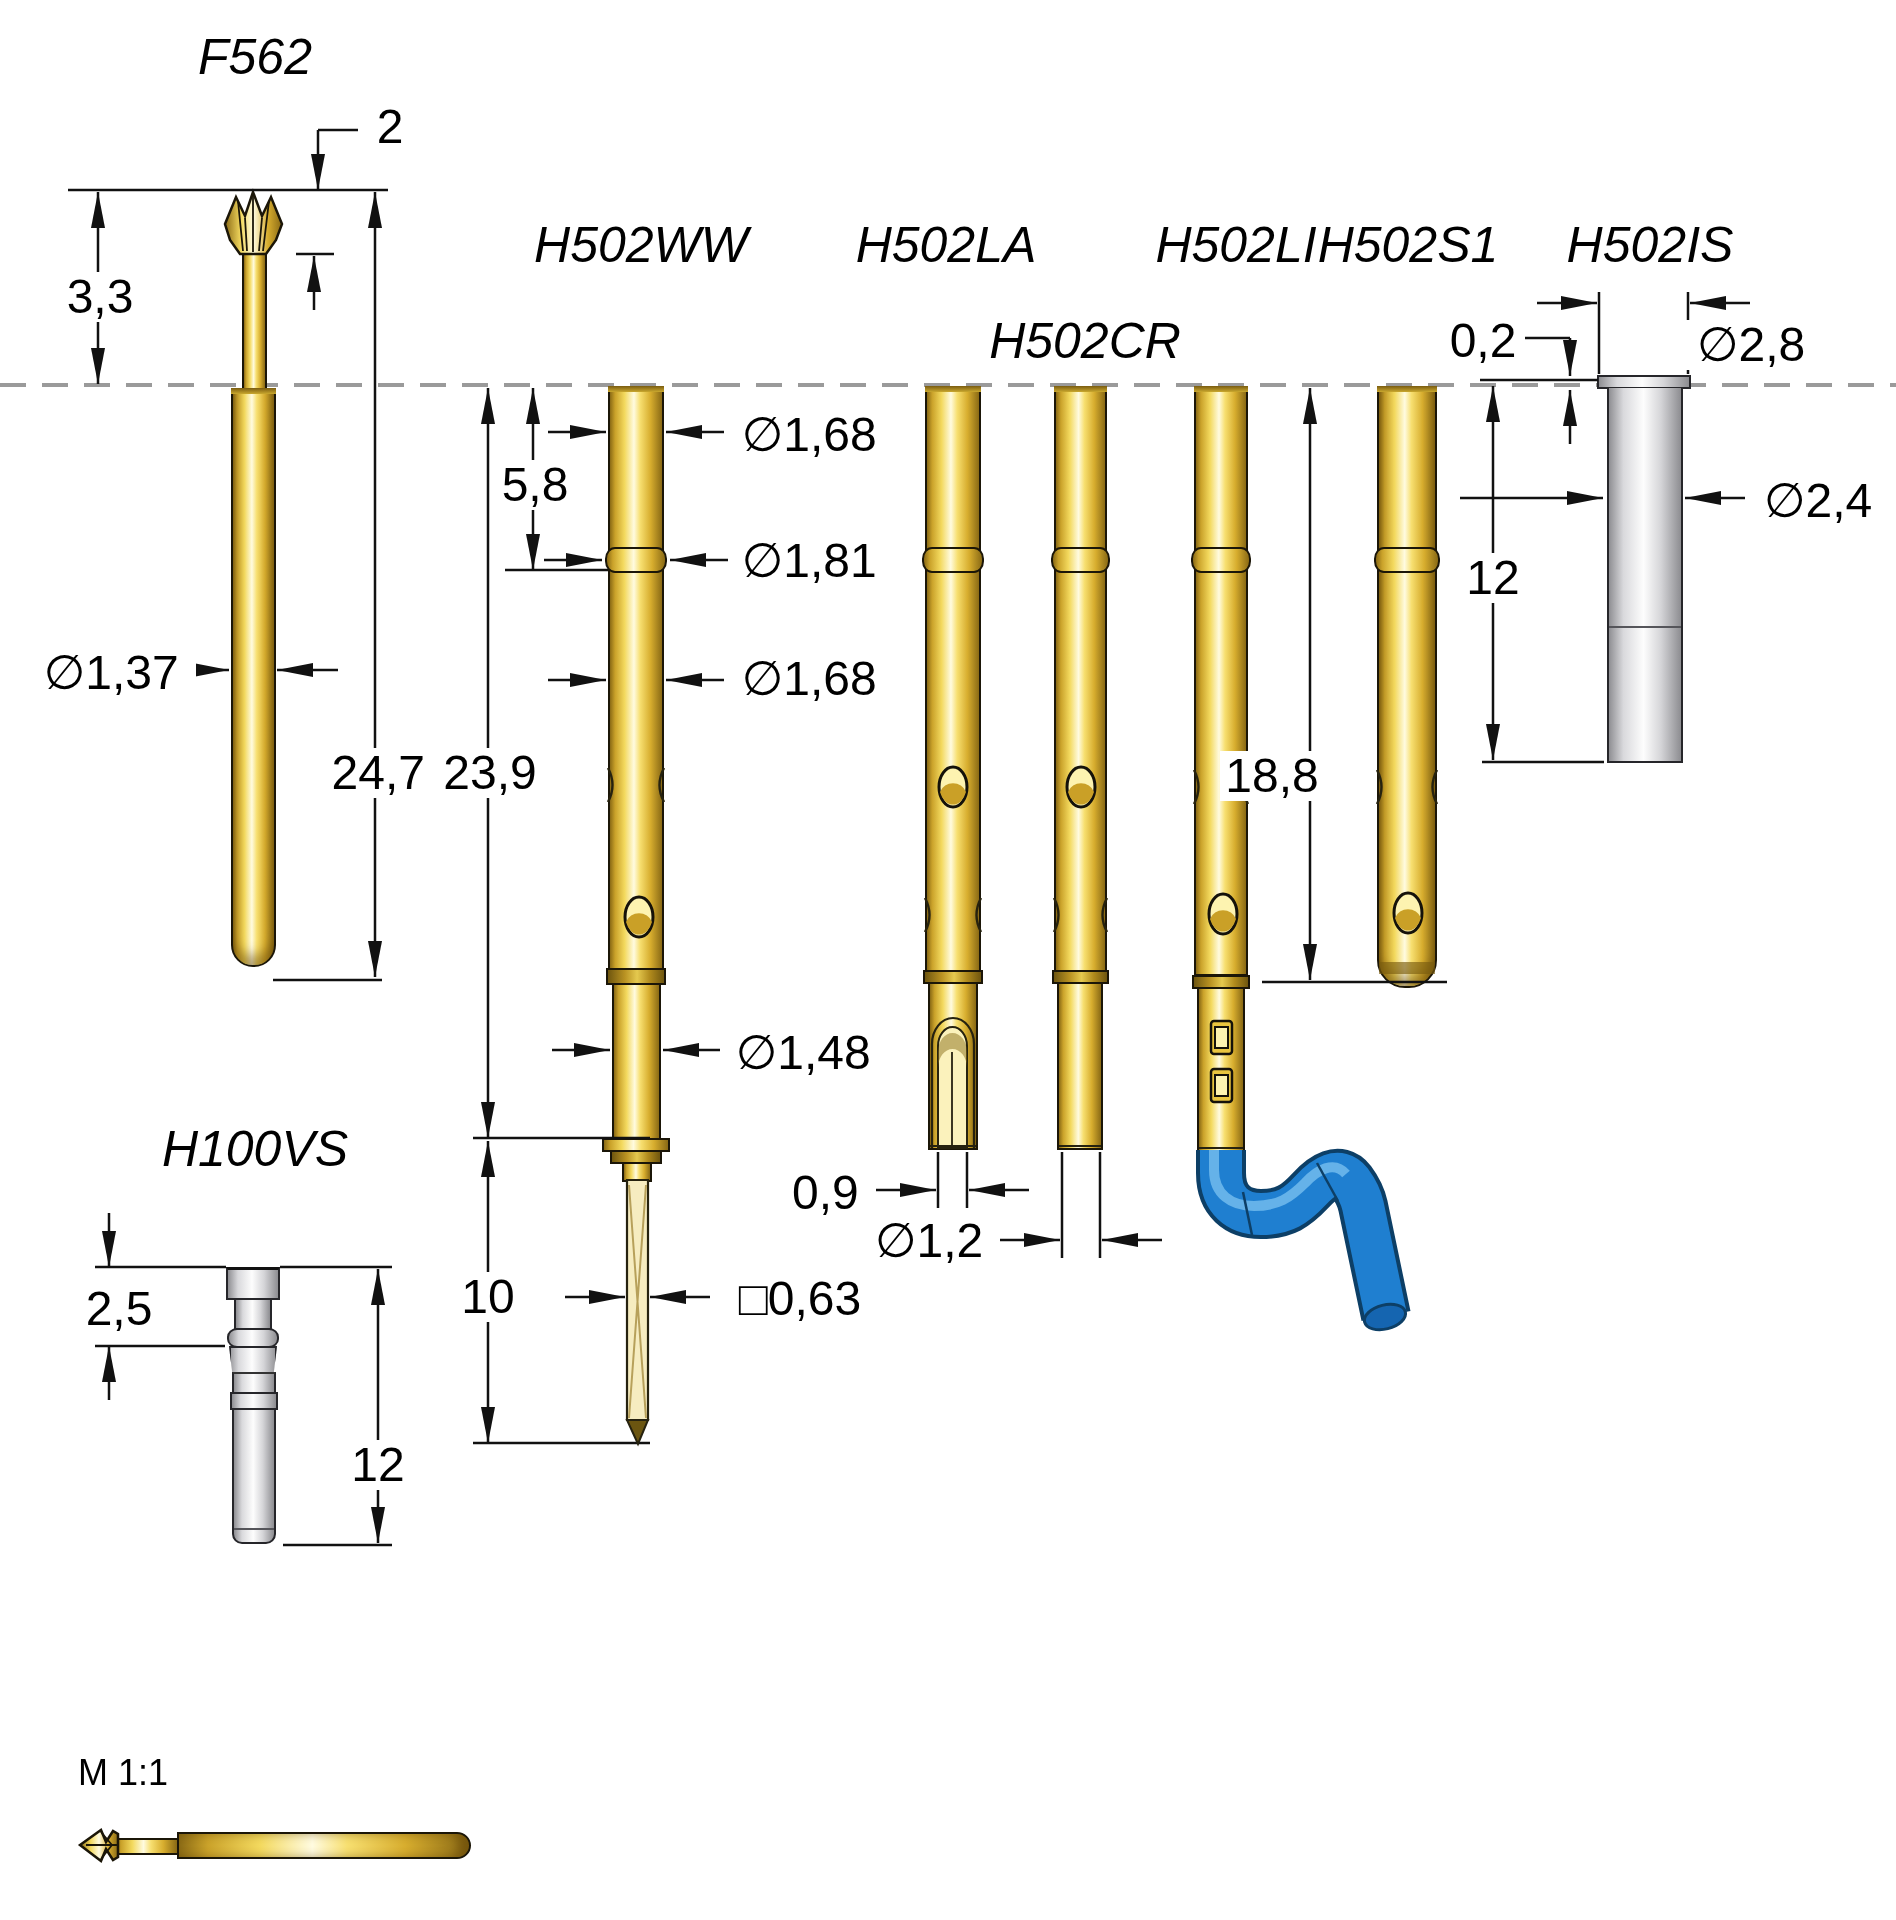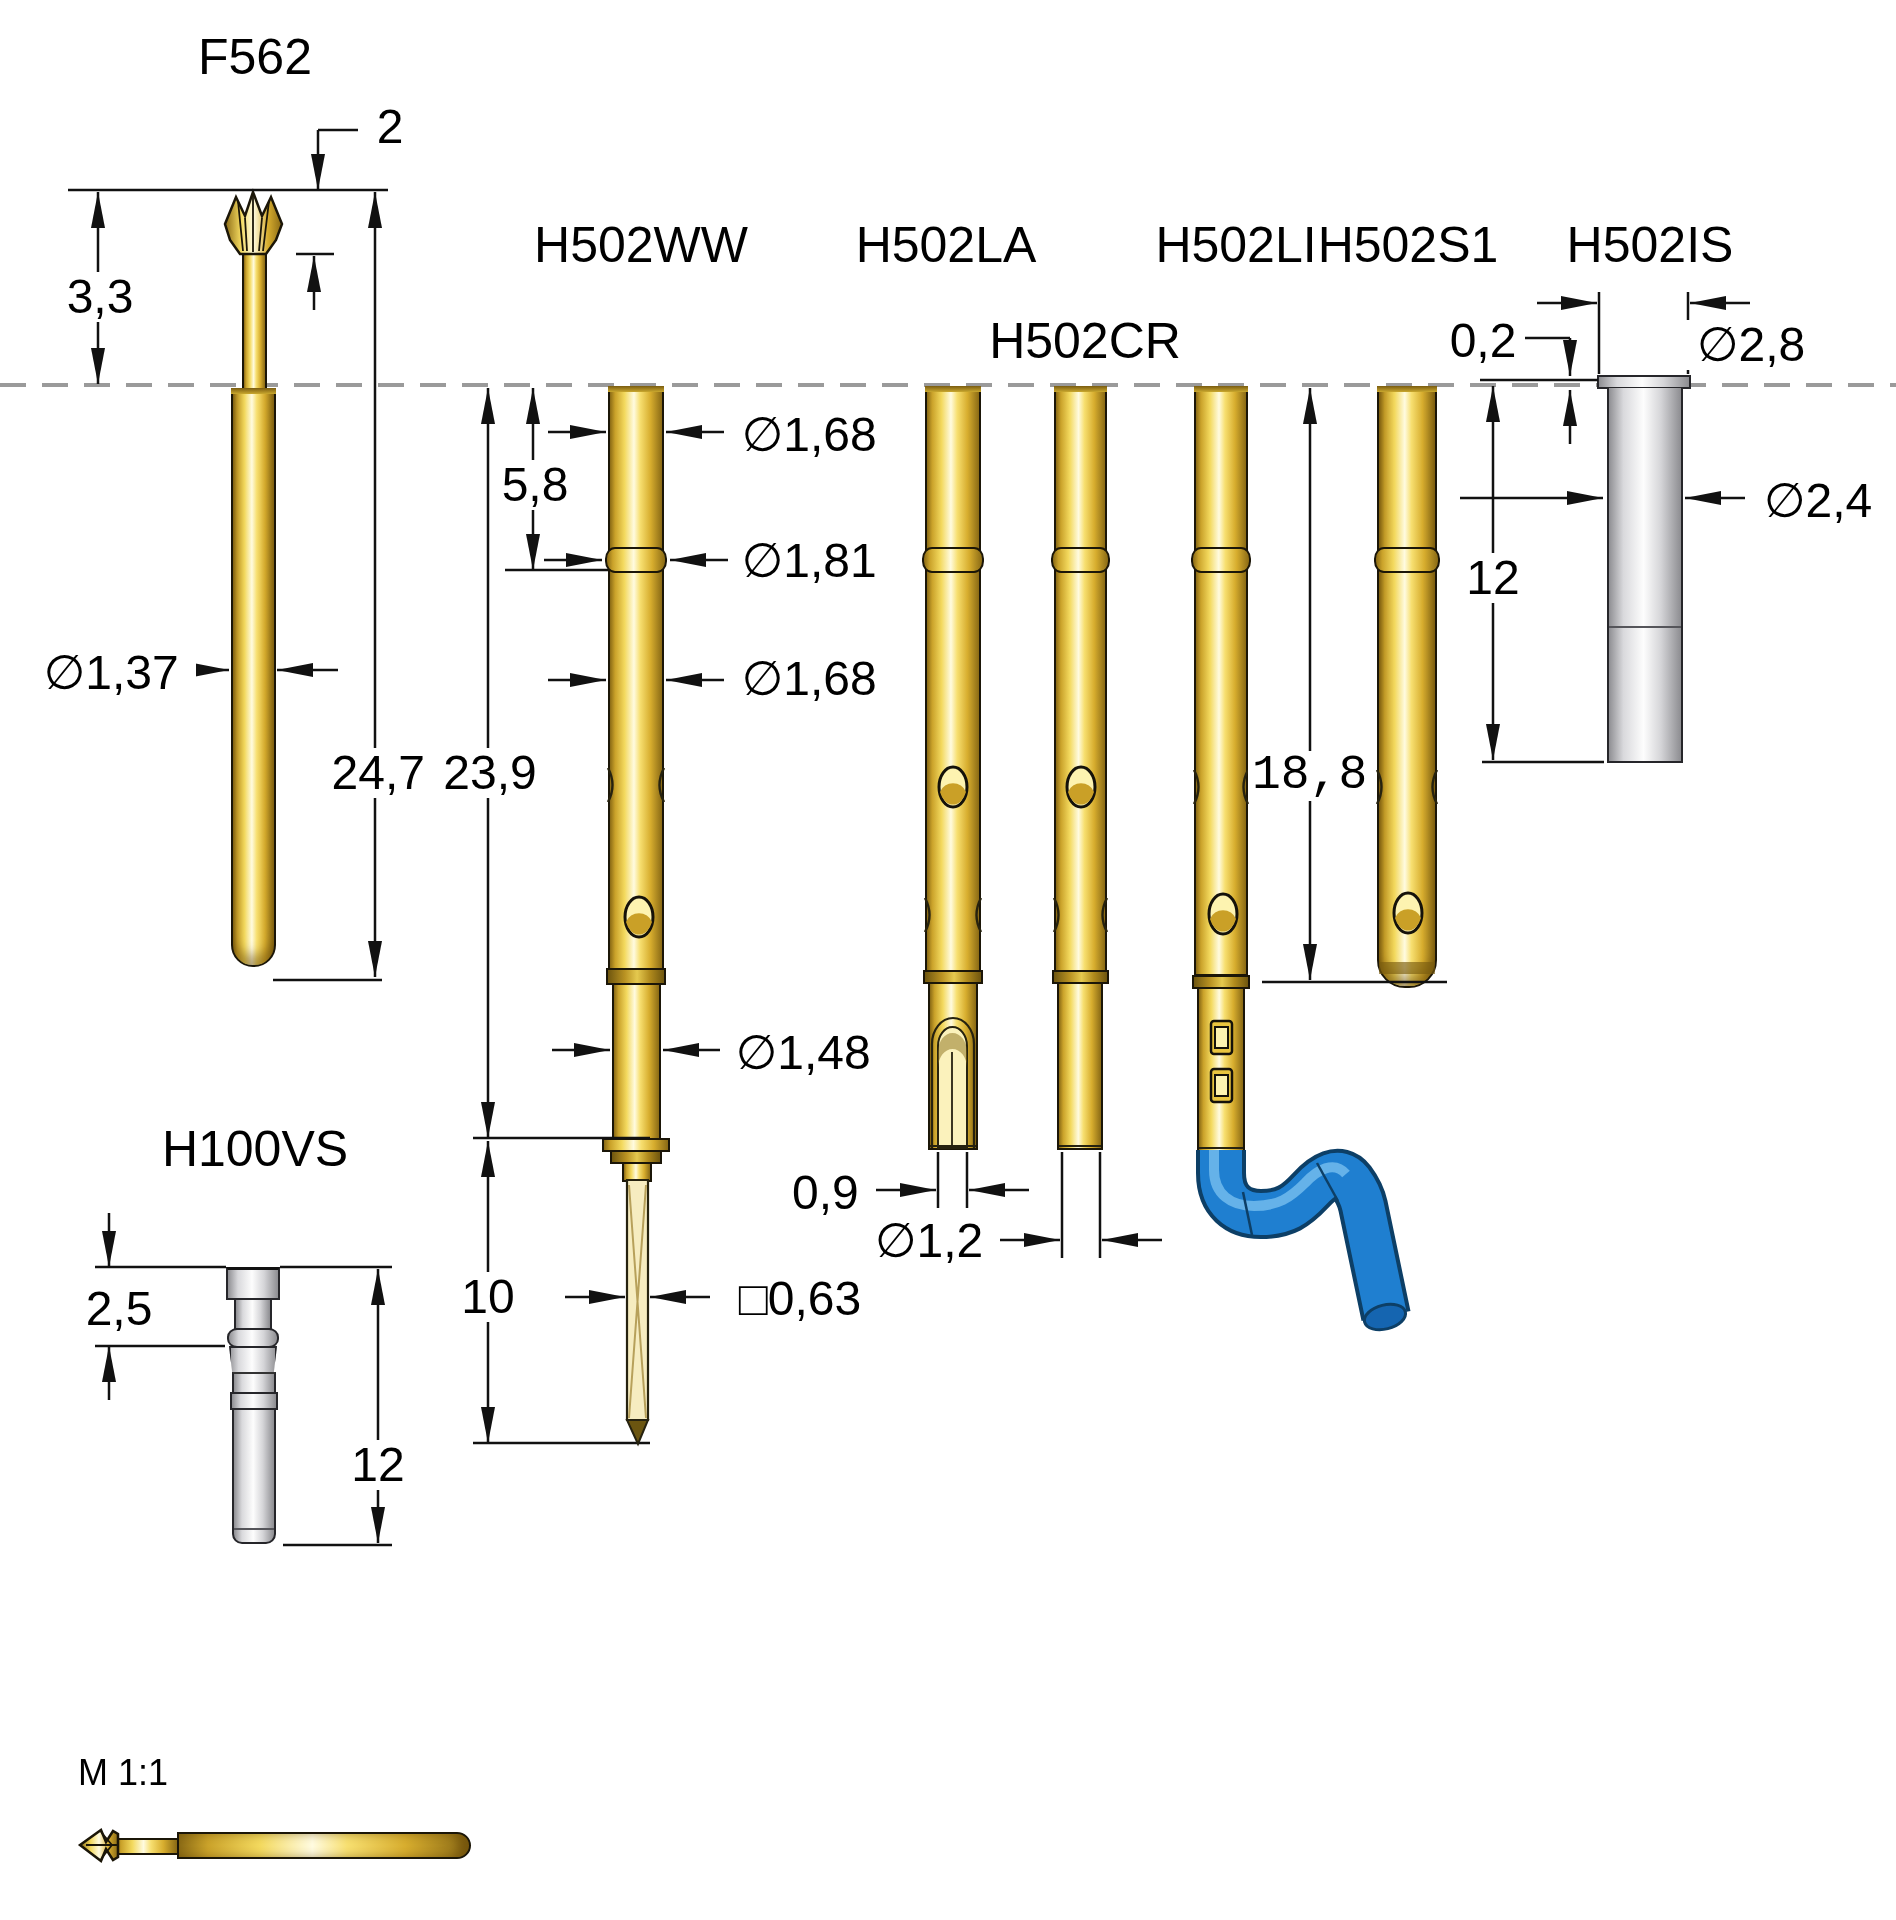--- a/index.html
+++ b/index.html
@@ -1,19 +1,19 @@
 <!DOCTYPE html>
 <html><head>
 <meta charset="utf-8">
 <style>
   html,body{margin:0;padding:0;background:#fff;}
   #stage{position:relative;width:1896px;height:1920px;background:#fff;overflow:hidden;
          font-family:"Liberation Sans","DejaVu Sans",sans-serif;color:#000;}
   .abs{position:absolute;box-sizing:border-box;}
-  .label{font-size:50px;letter-spacing:0px;text-align:center;white-space:nowrap;}
+  .label{font-size:50px;letter-spacing:0px;text-align:center;white-space:nowrap;font-style:italic;}
   .dimtext{font-size:48px;text-align:center;white-space:nowrap;background:#fff;padding:0 4px;line-height:1.04;}
   .scale-note{font-size:36px;white-space:nowrap;}
   .gold{background:linear-gradient(90deg,#8a6a15 0%,#caa22a 10%,#f3d95e 28%,#fffbe0 46%,#f7df70 58%,#d7ad2e 78%,#8a6a15 100%);
         border:2px solid #1b1608;}
   .gold-dark{background:linear-gradient(90deg,#6f560f 0%,#b99222 30%,#e5c94f 52%,#b08a1c 75%,#6f560f 100%);
         border:2px solid #1b1608;}
   .rim{background:linear-gradient(180deg,#7a5c10,#caa82e);border:none;height:6px;}
   .steel{background:linear-gradient(90deg,#8f8f93 0%,#d9d9dc 20%,#fdfdfd 48%,#d5d5d8 72%,#8d8d91 100%);
         border:2px solid #26262a;}
   .collar{border-radius:10px/45%;}
@@ -254,21 +254,21 @@
   <div class="abs dimtext" style="left:493px;top:460px;width:84px;">5,8</div>
   <div class="abs dimtext" style="left:736px;top:410px;width:146px;">∅1,68</div>
   <div class="abs dimtext" style="left:736px;top:536px;width:146px;">∅1,81</div>
   <div class="abs dimtext" style="left:736px;top:654px;width:146px;">∅1,68</div>
   <div class="abs dimtext" style="left:730px;top:1028px;width:146px;">∅1,48</div>
   <div class="abs dimtext" style="left:448px;top:1272px;width:80px;">10</div>
   <div class="abs dimtext" style="left:722px;top:1274px;width:156px;">□0,63</div>
 
   <div class="abs dimtext" style="left:788px;top:1168px;width:74px;">0,9</div>
   <div class="abs dimtext" style="left:868px;top:1216px;width:122px;">∅1,2</div>
-  <div class="abs dimtext" style="left:1248px;top:751px;width:104px;font-family:Liberation Mono, monospace;">18,8</div>
+  <div class="abs dimtext" style="left:1220px;top:751px;width:104px;">18,8</div>
 
   <div class="abs dimtext" style="left:1441px;top:316px;width:84px;">0,2</div>
   <div class="abs dimtext" style="left:1685px;top:280px;width:132px;margin-top:40px;">∅2,8</div>
   <div class="abs dimtext" style="left:1752px;top:476px;width:132px;">∅2,4</div>
   <div class="abs dimtext" style="left:1453px;top:553px;width:80px;">12</div>
 
   <div class="abs dimtext" style="left:70px;top:1284px;width:98px;">2,5</div>
   <div class="abs dimtext" style="left:338px;top:1440px;width:80px;">12</div>
 
 </div>

